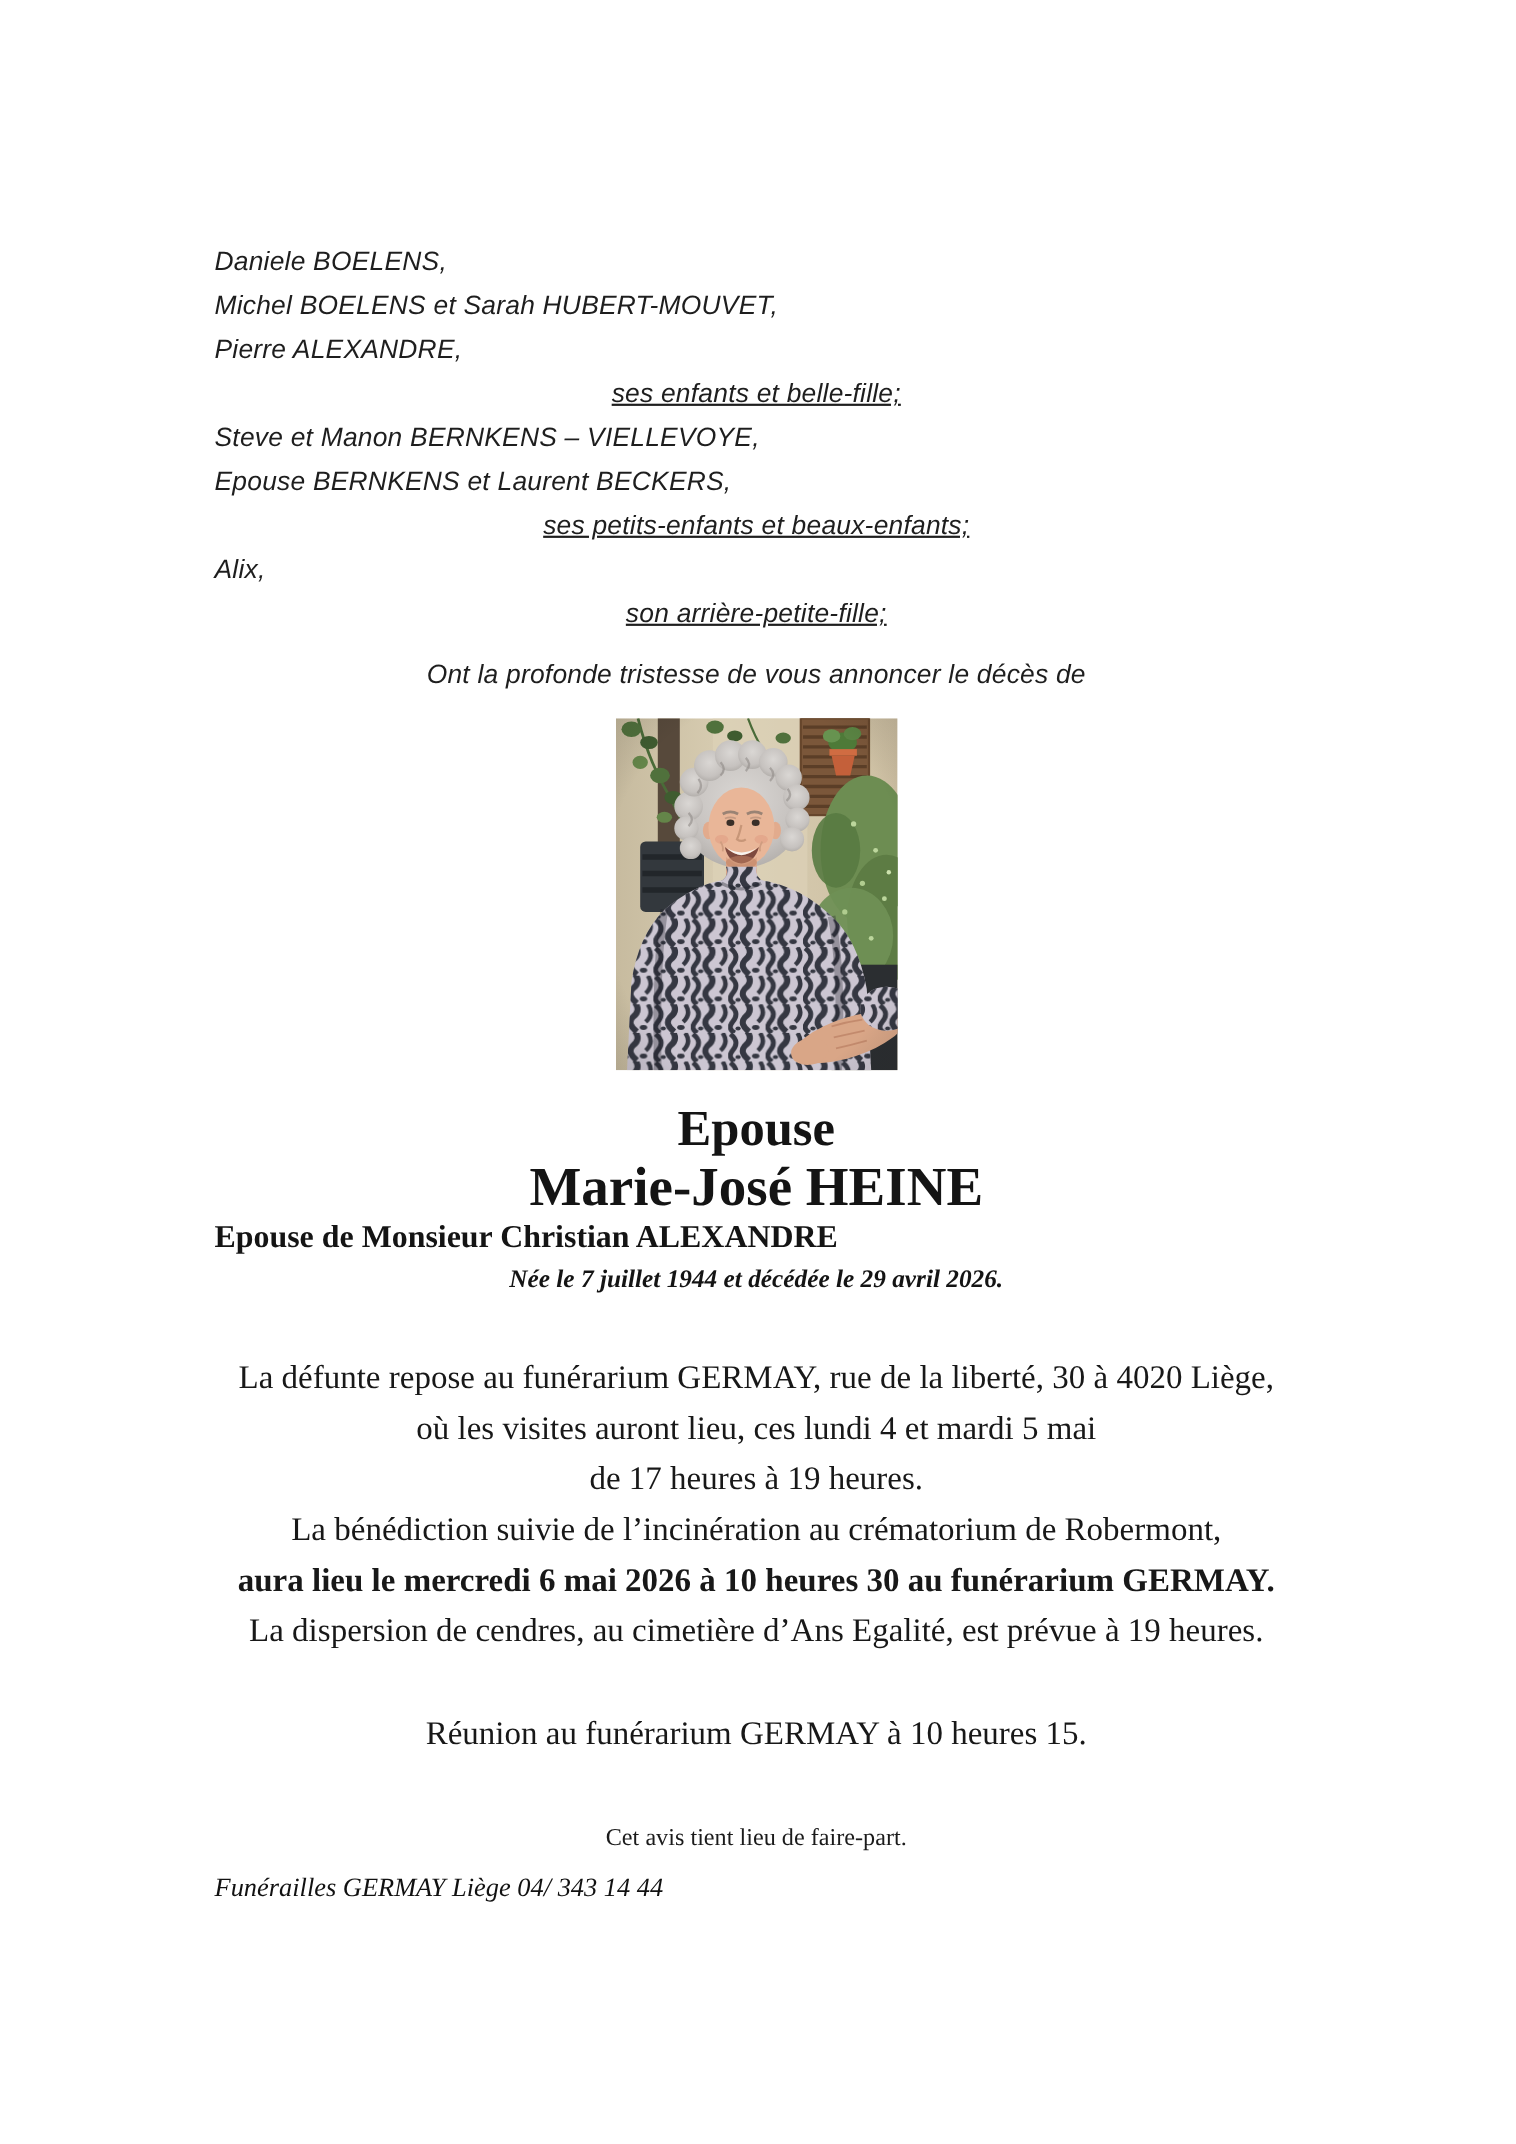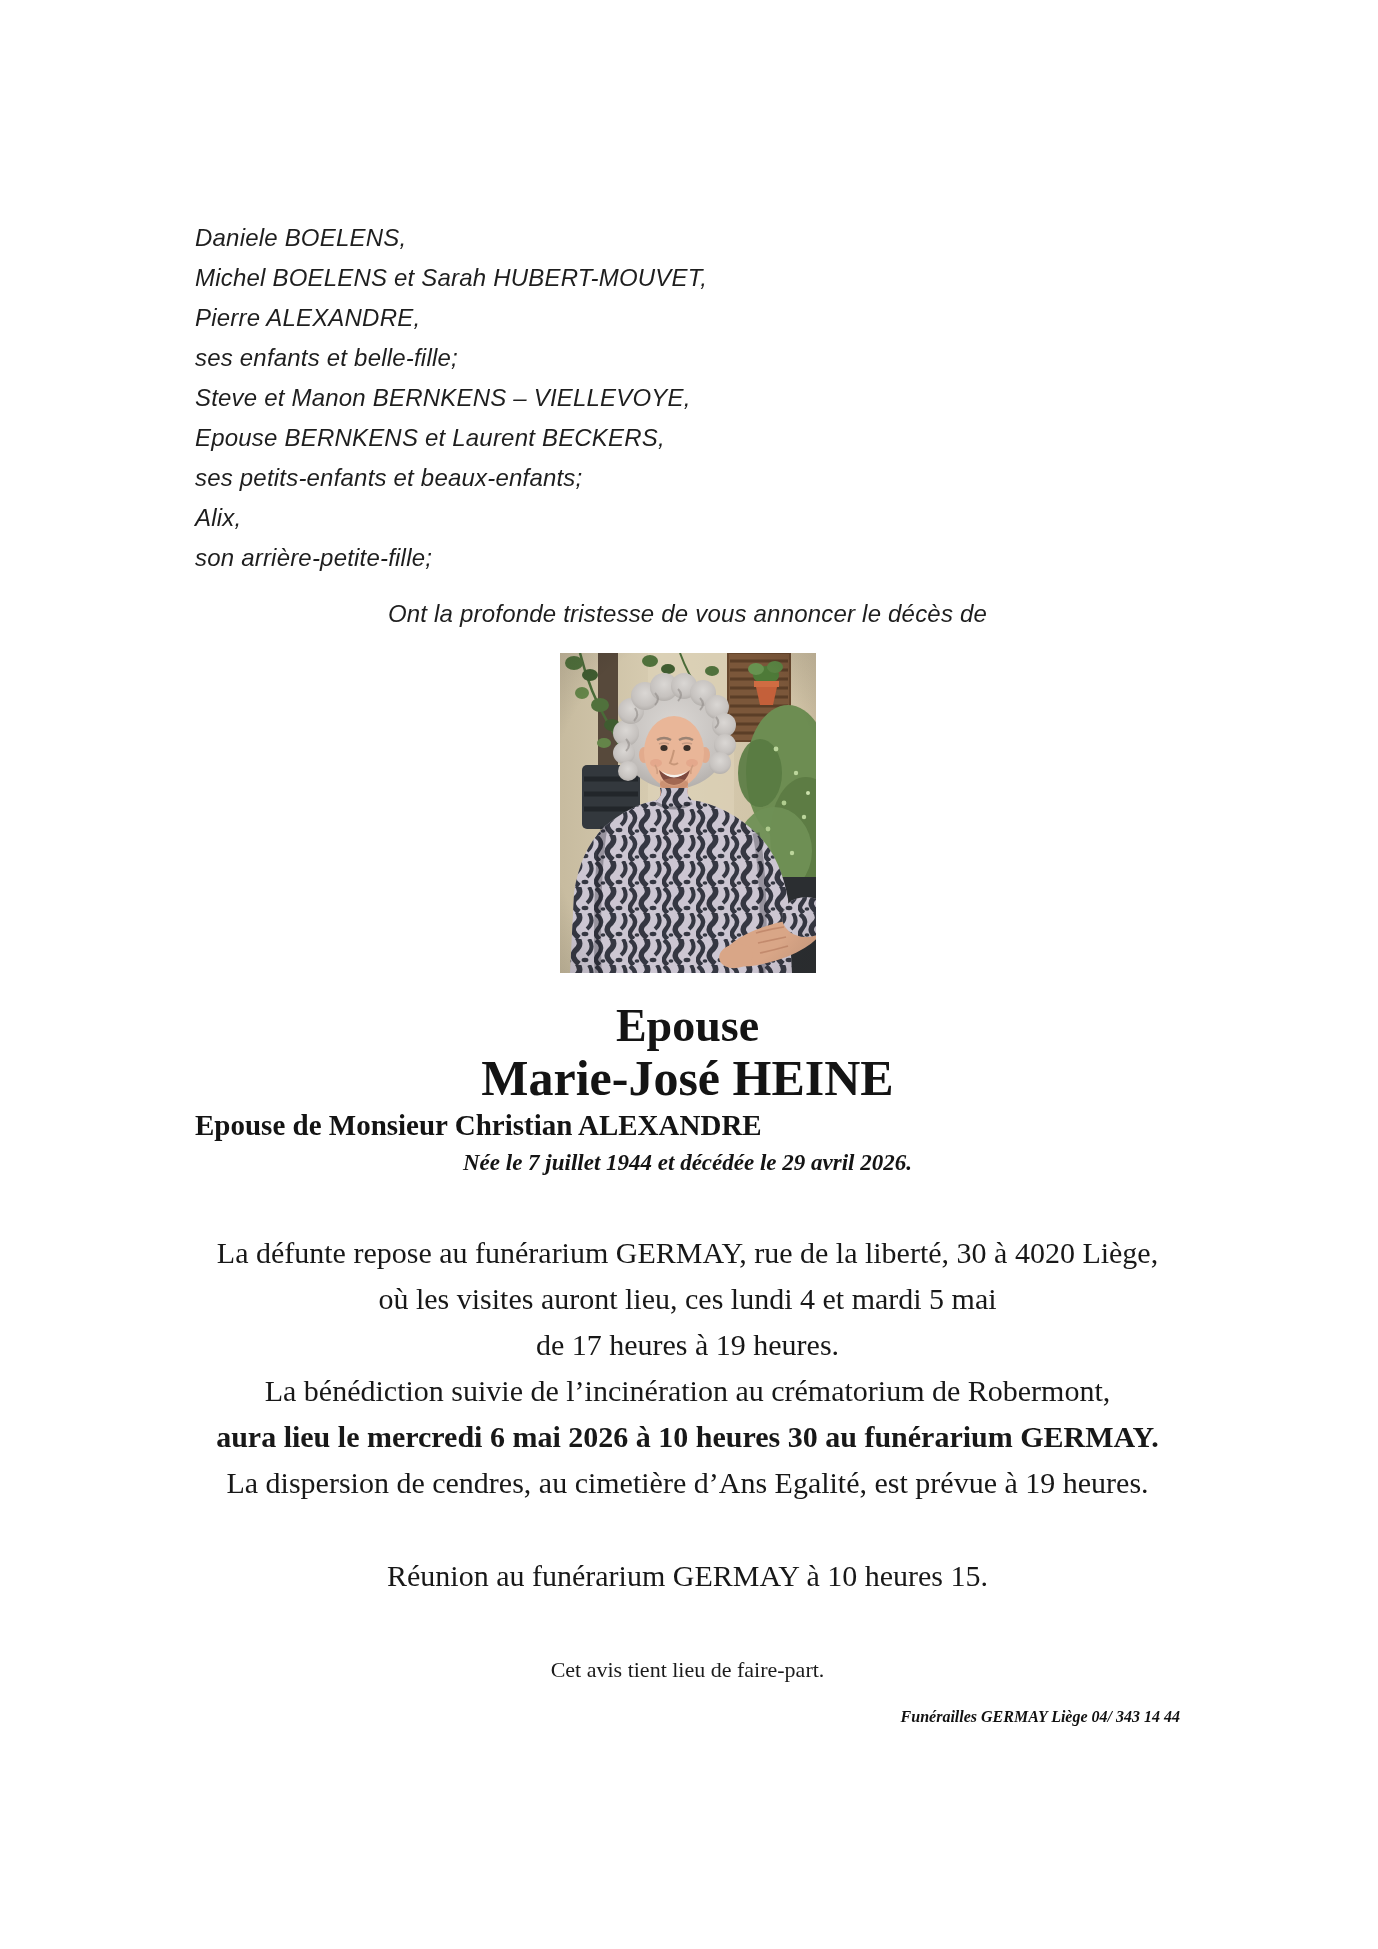--- a/index.html
+++ b/index.html
@@ -43,38 +43,38 @@
     width:100%; height:100%;
     padding:30px 33px 0 30px;
   }
   .fam-line {
     font-style:italic;
     font-size:24px;
     line-height:40px;
     color:#1e1e1e;
     letter-spacing:0.2px;
   }
-  .fam-line.right { text-align:left; }
+  .fam-line.right { text-align:center;text-decoration:underline; }
   .fam-line.center { text-align:center;margin-top:16px; }
   .portrait-wrap {
     width:256px; height:320px;
     margin:19px auto 0 auto;
   }
   .portrait-wrap svg { display:block; width:256px; height:320px; }
   .serif { font-family:"Liberation Serif", serif; color:#141414; }
   .title-madame  { text-align:center; font-weight:bold; font-size:46px; line-height:50px; margin-top:28px; }
   .title-name    { text-align:center; font-weight:bold; font-size:50px; line-height:54px; }
   .spouse-line   { text-align:left; font-weight:bold; font-size:29px; line-height:40px; }
   .dates-line    { text-align:center; font-weight:bold; font-style:italic; font-size:23px; line-height:36px; }
   .details-block { margin-top:49px; }
   .detail-line   { text-align:center; font-size:30px; line-height:46px; color:#181818; }
   .detail-line.bold { font-weight:bold; }
   .reunion-line  { margin-top:47px; text-align:center; font-size:30px; line-height:46px; color:#181818; }
   .notice-line   { margin-top:53px; text-align:center; font-size:22px; line-height:36px; color:#1b1b1b; }
-  .contact-line  { margin-top:14px; text-align:right; font-weight:bold; font-style:italic; font-size:16px; line-height:30px; color:#111111; }
+  .contact-line  { margin-top:14px; font-weight:normal; font-style:italic; font-size:24px; line-height:30px; color:#111111; }
 </style>
 </head>
 <body>
 
 <div class="page">
   <div class="card">
     <div class="stars"></div>
     <div class="card-inner">
 
       <div class="fam-line left">Daniele BOELENS,</div>

